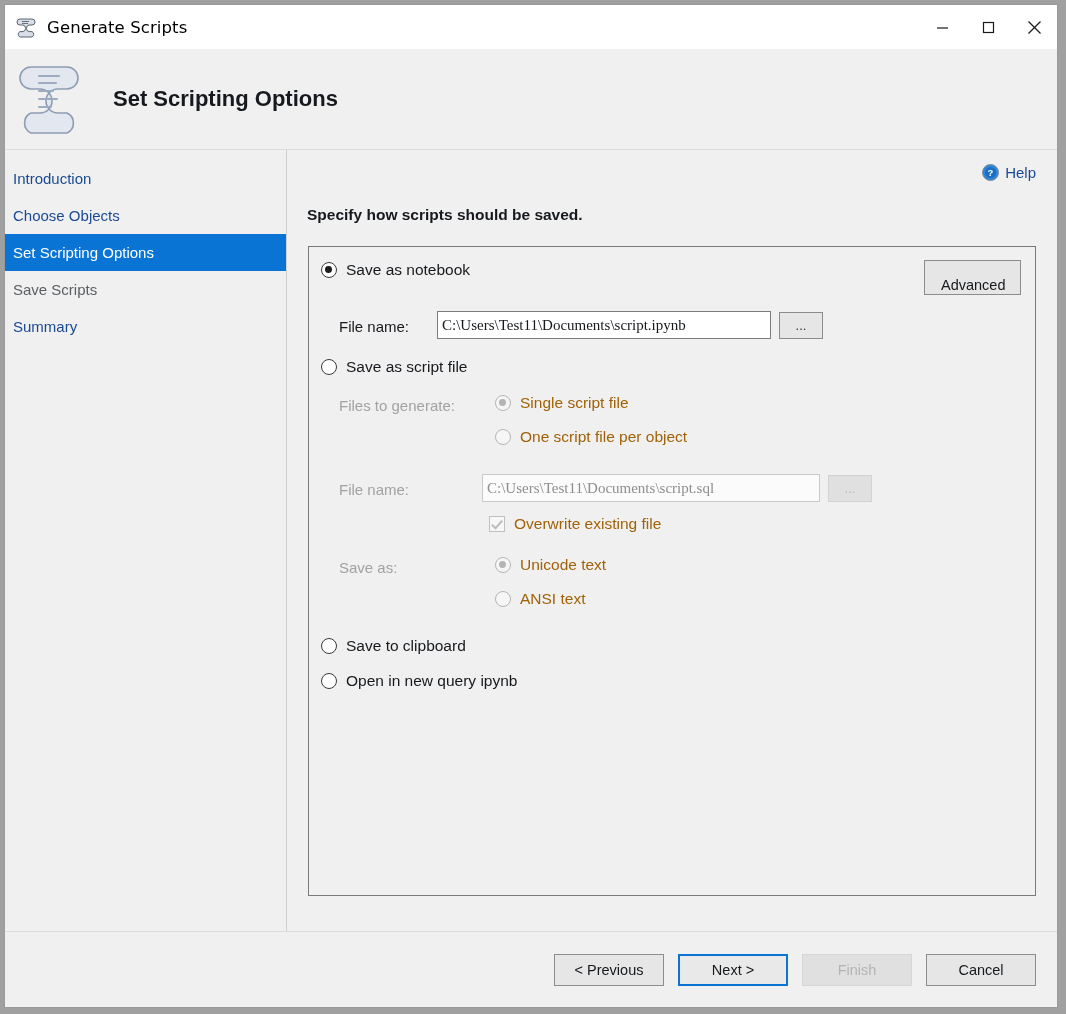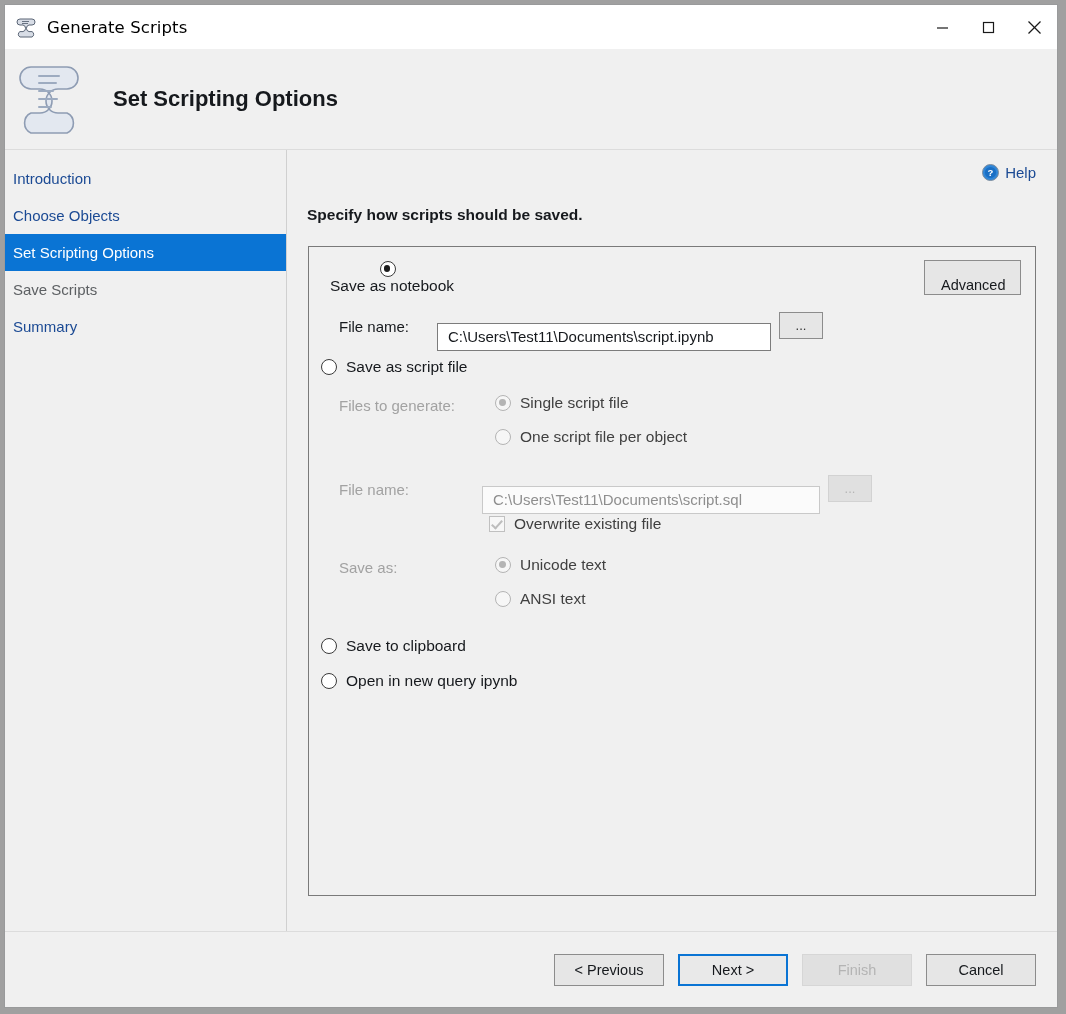--- a/index.html
+++ b/index.html
@@ -219,44 +219,43 @@
     background: #f6f6f6;
   }
   .radio.dis.checked::after { background: #b4b4b4; }
 
   .opt-label {
     margin-left: 9px;
     font-size: 15.5px;
     color: #16191d;
     white-space: nowrap;
   }
-  .opt-label.dis { color: #404040; text-align: center; }
+  .opt-label.dis { color: #a16207; text-align: center; }
 
   .field-label {
     position: absolute;
     font-size: 15px;
     color: #16191d;
     white-space: nowrap;
   }
   .field-label.dis { color: #a2a2a2; }
 
   .textbox {
     position: absolute;
     height: 28px;
     background: #ffffff;
     border: 1px solid #7c7c7c;
     font-size: 15px;
     color: #16191d;
-    padding: 0 10px;
+    padding: 0 4px;
     box-sizing: border-box;
     line-height: 26px;
-    font-family: Liberation Sans, sans-serif;
+    font-family: Liberation Serif, serif;
     white-space: nowrap;
     overflow: hidden;
-    margin-top: 12px;
   }
   .textbox.dis {
     background: #fbfbfb;
     border-color: #c9c9c9;
     color: #8e8e8e;
   }
 
   .browse-btn {
     position: absolute;
     width: 44px;
@@ -392,21 +391,21 @@
           <span>Help</span>
         </a>
       </div>
 
       <div class="instruction">Specify how scripts should be saved.</div>
 
       <div class="group-panel">
 
         <button class="advanced-btn">Advanced</button>
 
-        <div class="opt-row" style="left:12px; top:14px;flex-direction:column;">
+        <div class="opt-row" style="left:12px; top:14px;">
           <span class="radio checked"></span>
           <span class="opt-label">Save as notebook</span>
         </div>
 
         <div class="field-label" style="left:30px; top:71px;">File name:</div>
         <div class="textbox" style="left:128px; top:64px; width:334px;">C:\Users\Test11\Documents\script.ipynb</div>
         <button class="browse-btn" style="left:470px; top:65px;">...</button>
 
         <div class="opt-row" style="left:12px; top:111px;">
           <span class="radio"></span>

